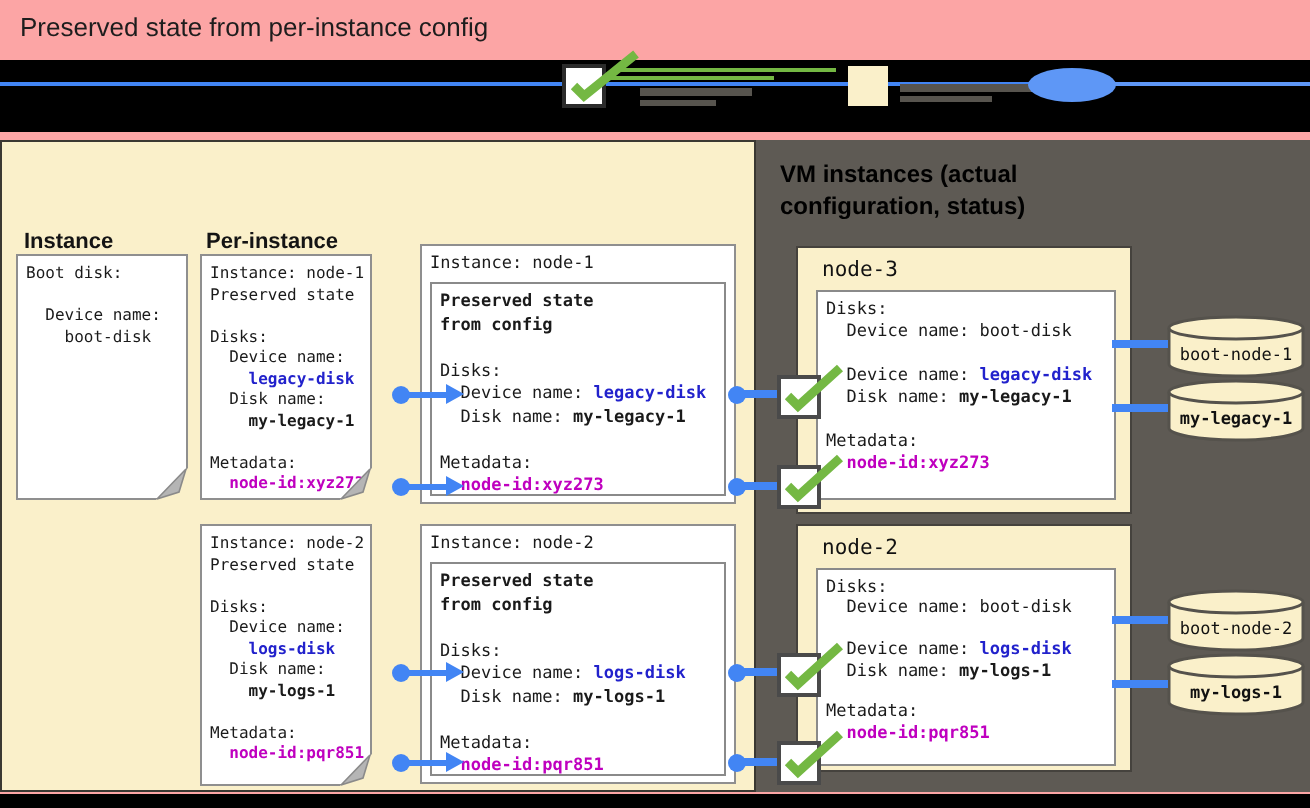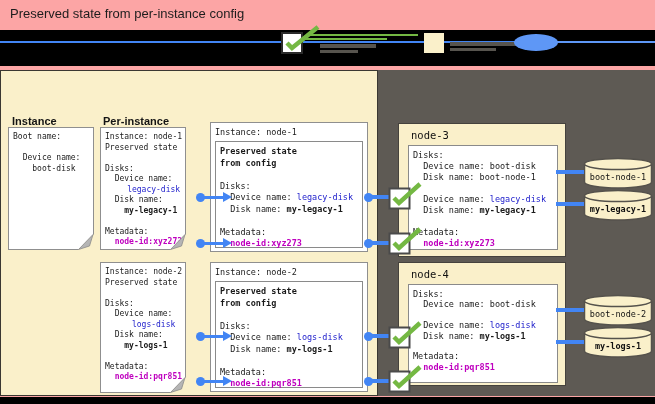--- a/index.html
+++ b/index.html
@@ -30,21 +30,21 @@
         line-height:10.5px;min-height:10.5px;color:#1a1a1a;}
   .mi .crow{font-size:8.5px;line-height:11.5px;min-height:11.5px;}
   .inner{position:absolute;background:#fff;border:1px solid #8a8a8a;box-sizing:border-box;
         padding:4px 2px 0 4px;}
   .nodebox{position:absolute;background:#FAF0CA;border:1px solid #45423d;box-sizing:border-box;}
   .nodebox .hdr{position:absolute;left:12px;top:5px;font-family:"DejaVu Sans Mono",monospace;
         font-size:10.5px;color:#111;white-space:pre;}
   .nb1 .crow{font-size:8.5px;line-height:11px;min-height:11px;}
   .nb2 .crow{font-size:8.5px;line-height:10.4px;min-height:10.4px;}
   .b{font-weight:bold;}
-  .blue{color:#2222CC;font-weight:normal;text-align:center;}
+  .blue{color:#2222CC;font-weight:bold;}
   .magenta{color:#BF00BF;font-weight:bold;}
   .fold{position:absolute;right:-1px;bottom:-1px;}
   
   .dot{position:absolute;width:9px;height:9px;border-radius:50%;background:#4285F4;}
   .cline{position:absolute;background:#4285F4;}
   .ahead{position:absolute;width:0;height:0;border-left:9px solid #4285F4;
          border-top:5px solid transparent;border-bottom:5px solid transparent;}
   .checkbadge{position:absolute;}
   .cyl{position:absolute;}
 </style>
@@ -77,23 +77,27 @@
 
   <div class="colhead" style="left:12px;top:95px;">Instance
 template</div>
   <div class="colhead" style="left:103px;top:95px;">Per-instance
 status</div>
   <div class="colhead" style="left:215px;top:84px;width:165px;">
     <div>Metadata instances</div>
     <div class="norm">(intended configuration, status)</div>
     <div>autogenerated</div>
   </div>
+  <div id="vm-head">
+    <div>VM instances (actual</div>
+    <div>configuration, status)</div>
+  </div>
 
   <div class="card" style="left:8px;top:127px;width:86px;height:123px;">
-    <div class="crow">Boot name:</div>
+    <div class="crow">Boot disk:</div>
     <div class="crow"></div>
     <div class="crow">  Device name:</div>
     <div class="crow">    boot-disk</div>
     <svg class="fold" width="16" height="16" viewBox="0 0 16 16">
       <path d="M0,16 L16,0 L16,16 Z" fill="#FAF0CA"></path>
       <path d="M0.5,15.5 L15,0.5 L11.5,12 Z" fill="#b5b5b5" stroke="#8a8a8a" stroke-width="0.8"></path>
     </svg>
   </div>
 
   <div class="card" style="left:100px;top:127px;width:86px;height:123px;">
@@ -161,31 +165,30 @@
     <div class="crow">Metadata:</div>
     <div class="crow magenta">  node-id:pqr851</div>
   </div>
 
   <div class="nodebox nb1" style="left:398px;top:123px;width:168px;height:134px;">
     <div class="hdr">node-3</div>
   </div>
   <div class="inner nb1" style="left:408px;top:145px;width:150px;height:105px;">
     <div class="crow">Disks:</div>
     <div class="crow">  Device name: boot-disk</div>
-    <div class="crow">  Disk name: boot-node-1</div>
     <div class="crow"></div>
     <div class="crow"><span>  Device name: </span><span class="blue">legacy-disk</span></div>
     <div class="crow"><span>  Disk name: </span><span class="b">my-legacy-1</span></div>
     <div class="crow"></div>
     <div class="crow">Metadata:</div>
     <div class="crow magenta">  node-id:xyz273</div>
   </div>
 
   <div class="nodebox nb2" style="left:398px;top:262px;width:168px;height:124px;">
-    <div class="hdr">node-4</div>
+    <div class="hdr">node-2</div>
   </div>
   <div class="inner nb2" style="left:408px;top:284px;width:150px;height:99px;">
     <div class="crow">Disks:</div>
     <div class="crow">  Device name: boot-disk</div>
     <div class="crow"></div>
     <div class="crow"><span>  Device name: </span><span class="blue">logs-disk</span></div>
     <div class="crow"><span>  Disk name: </span><span class="b">my-logs-1</span></div>
     <div class="crow"></div>
     <div class="crow">Metadata:</div>
     <div class="crow magenta">  node-id:pqr851</div>

